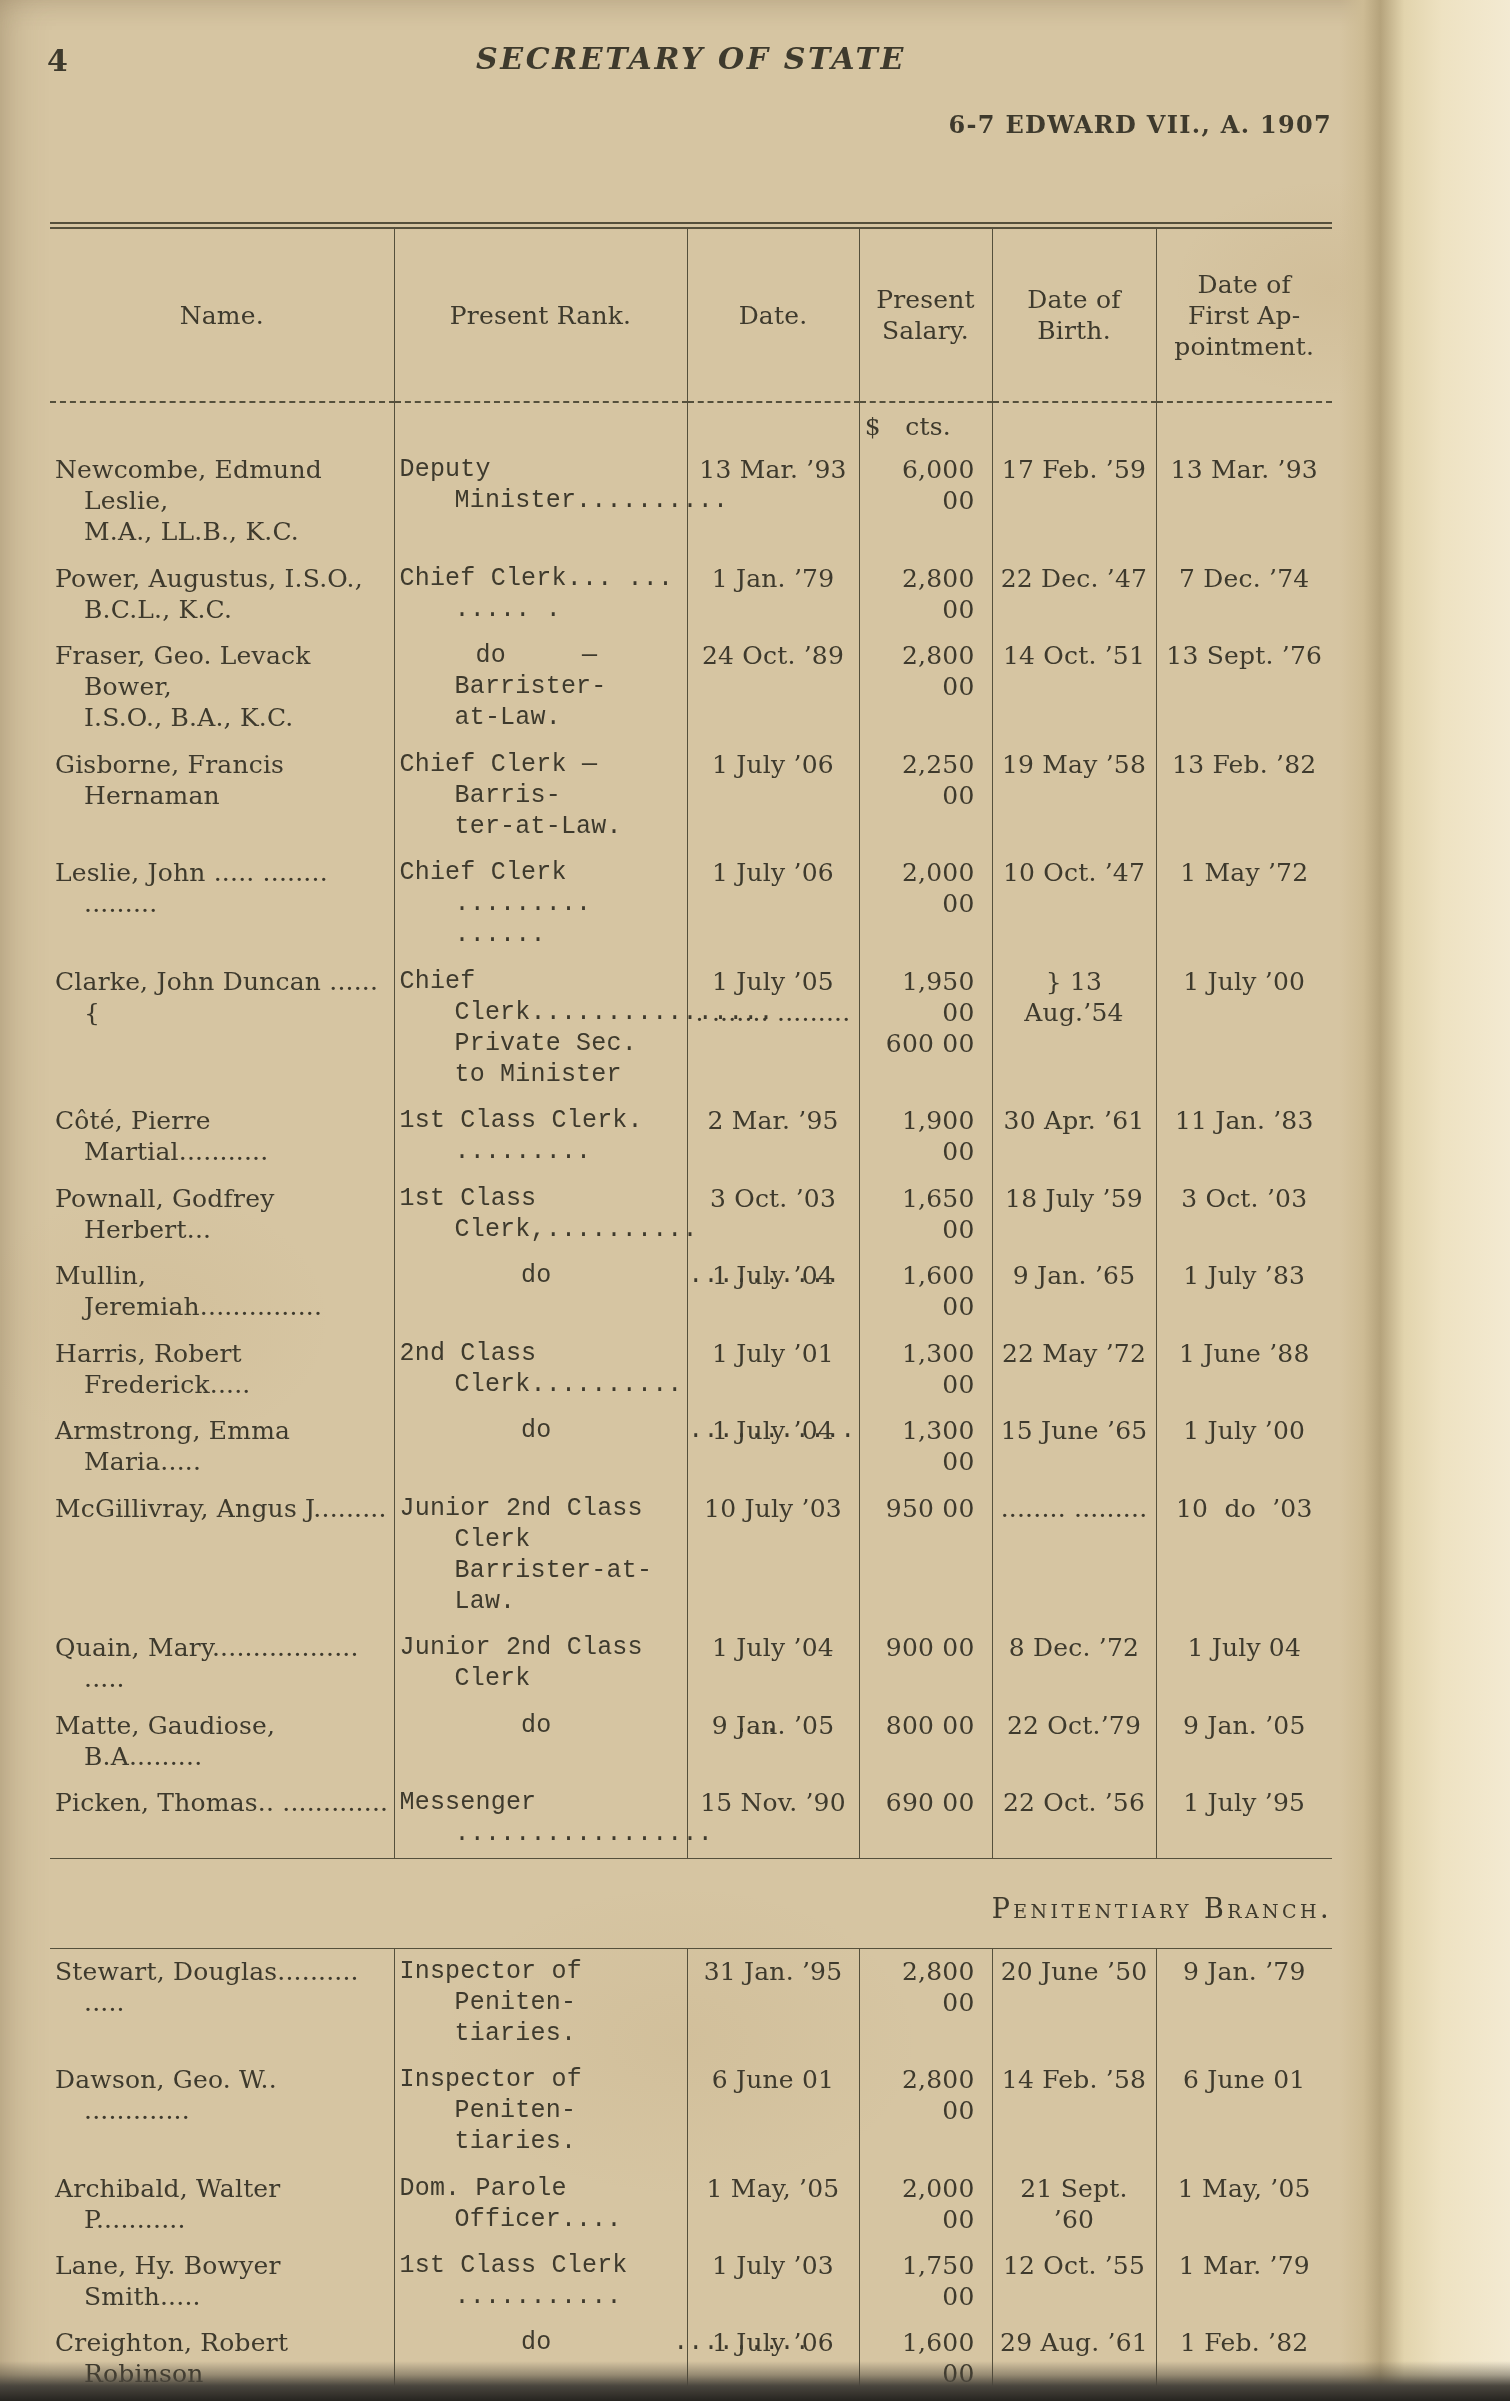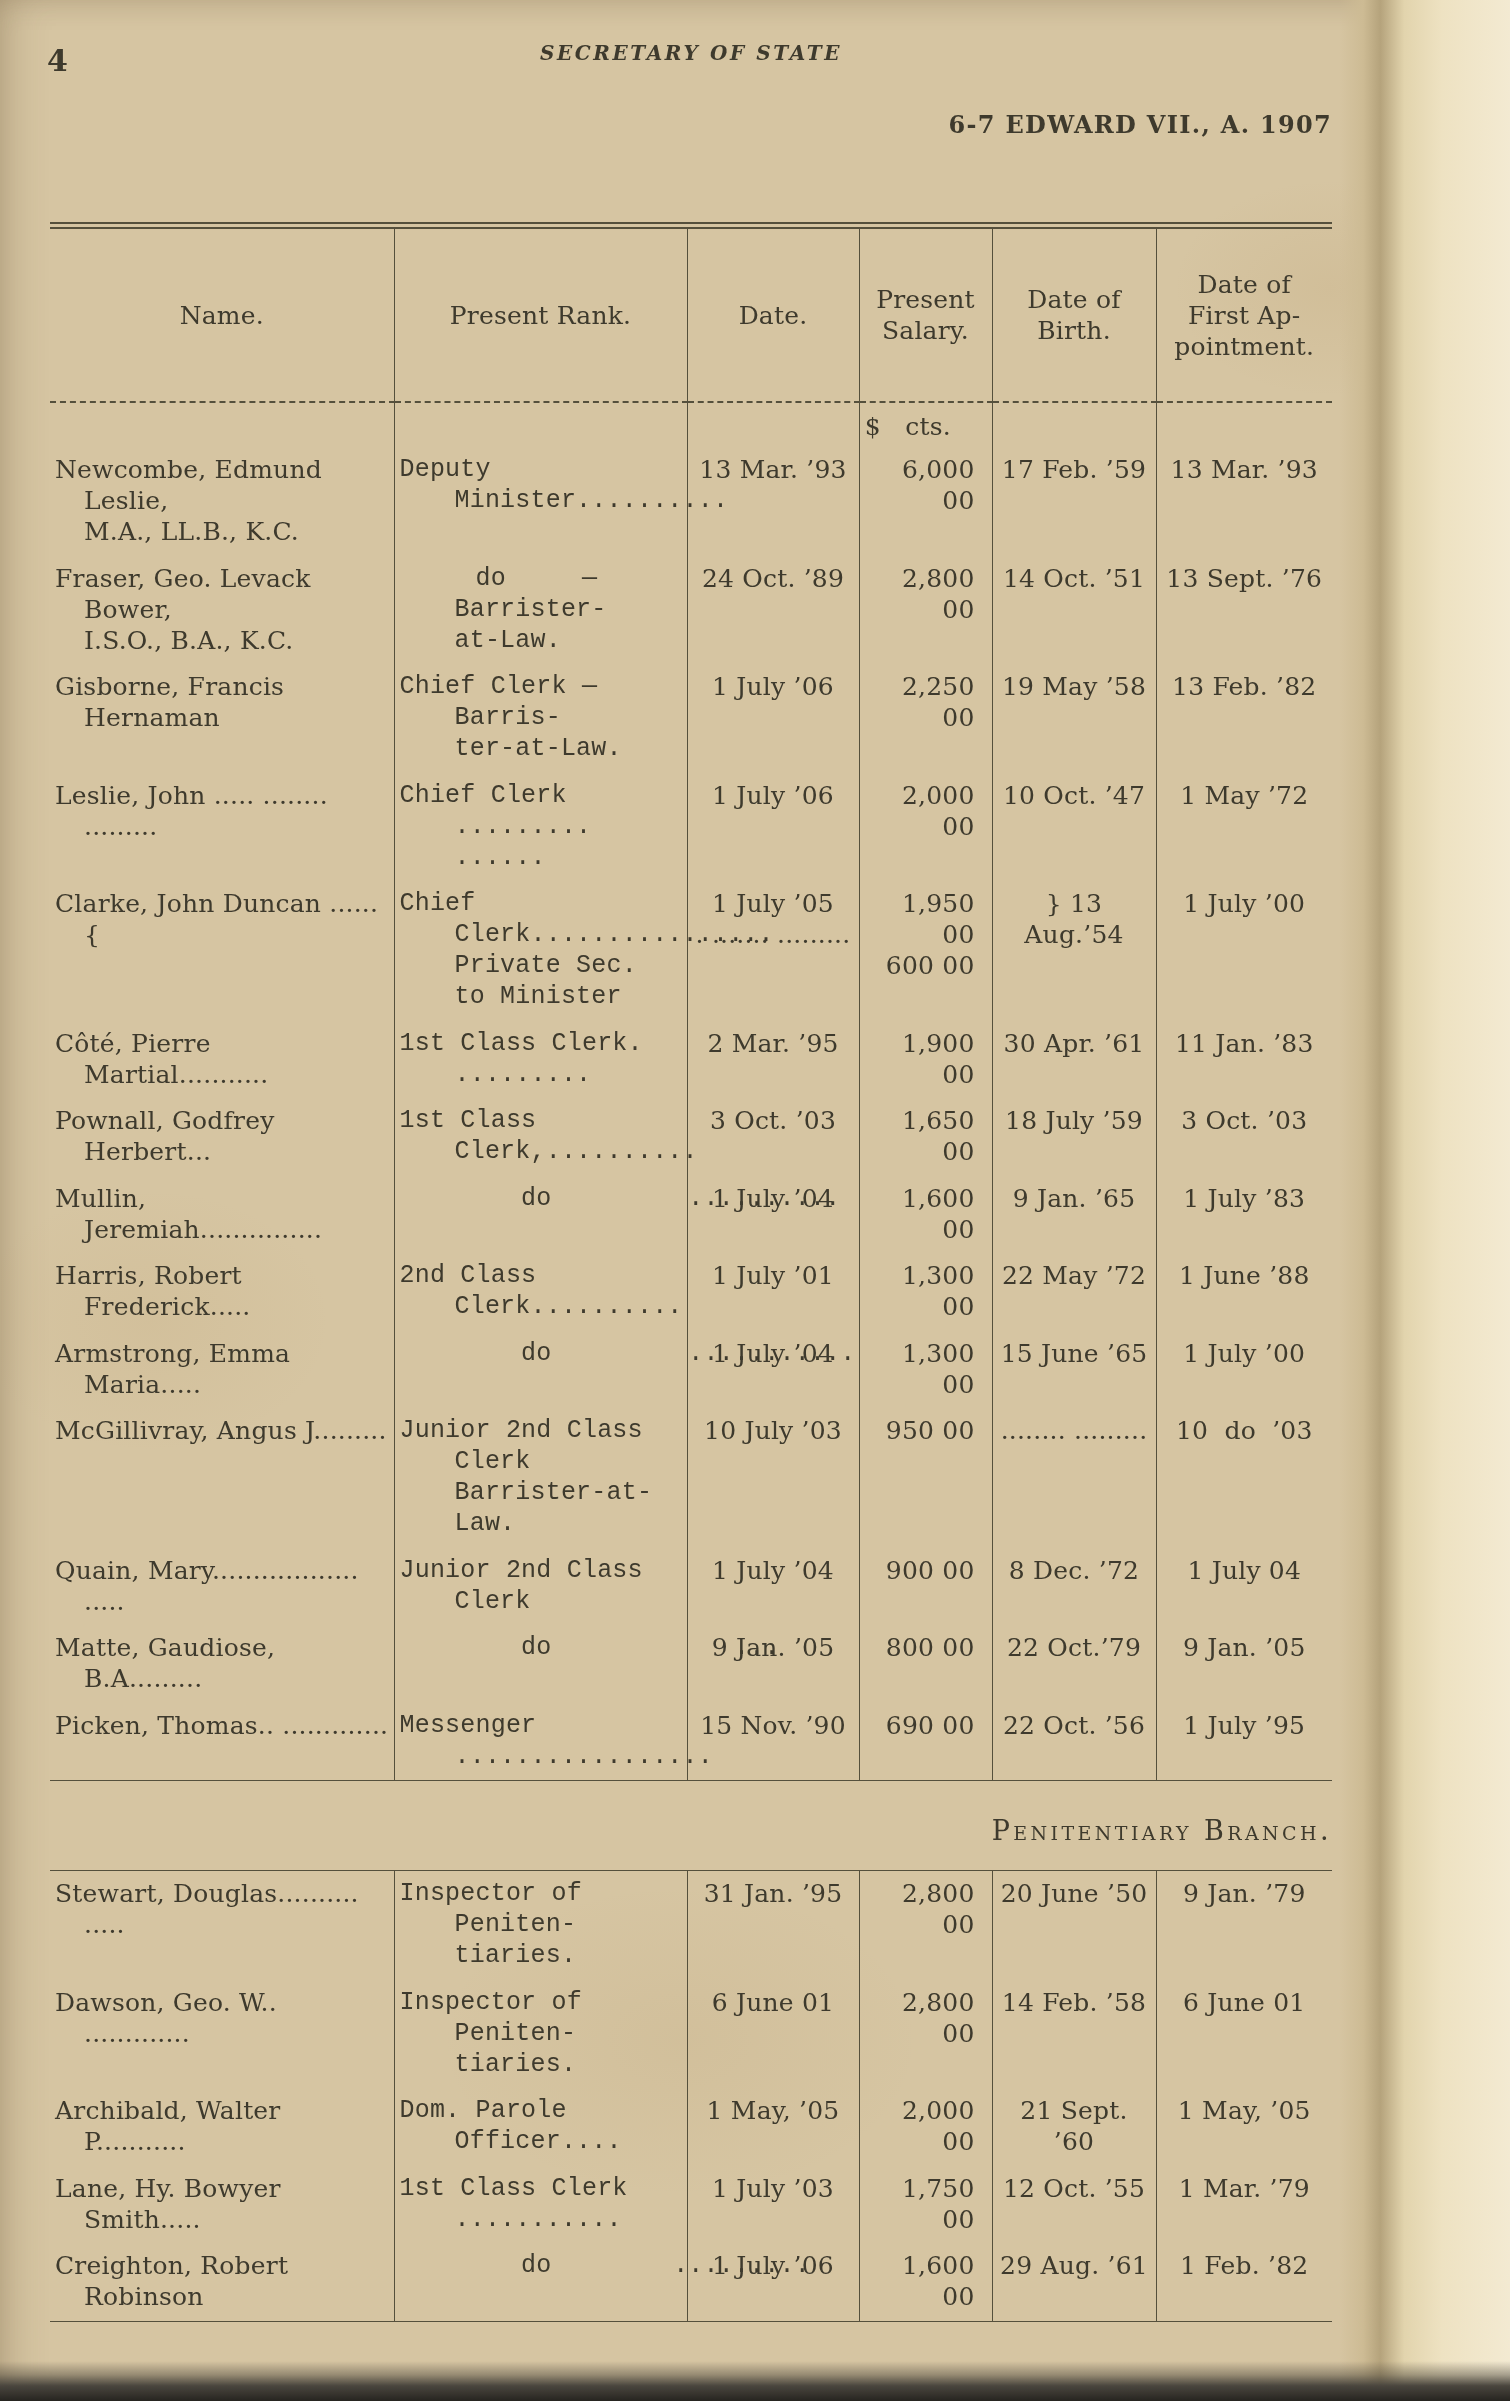--- a/index.html
+++ b/index.html
@@ -29,21 +29,21 @@
     position:absolute;bottom:0;left:0;width:100%;height:40px;z-index:3;
     background:linear-gradient(180deg,
       rgba(70,65,55,0) 0%, rgba(70,65,55,0.45) 35%, #4a463e 62%, #262420 100%);
   }
   .page-number{
     position:absolute;left:47px;top:43px;
     font-size:30px;font-weight:bold;letter-spacing:0.9px;
   }
   .running-title{
     position:absolute;left:50px;top:41px;width:1282px;text-align:center;
-    font-style:italic;font-weight:bold;font-size:20px;letter-spacing:2.6px;
+    font-style:italic;font-weight:bold;font-size:30px;letter-spacing:2.6px;
   }
   .edition-line{
     position:absolute;left:50px;top:110px;width:1282px;text-align:right;
     font-weight:bold;font-size:24px;letter-spacing:1.3px;
   }
   .dept-title{
     position:absolute;left:50px;top:169px;width:1282px;text-align:center;
     font-size:26px;letter-spacing:2.6px;
   }
   .content{position:absolute;left:50px;top:222px;width:1282px;z-index:1;}
@@ -124,20 +124,29 @@
           <tr>
             <td class="name">Newcombe, Edmund Leslie,
 M.A., LL.B., K.C.</td>
             <td class="rank">Deputy Minister..........</td>
             <td class="date">13 Mar. ’93</td>
             <td class="salary">6,000 00</td>
             <td class="birth">17 Feb. ’59</td>
             <td class="first">13 Mar. ’93</td>
           </tr>
 
+          <tr>
+            <td class="name">Power, Augustus, I.S.O.,
+B.C.L., K.C.</td>
+            <td class="rank">Chief Clerk... ... ..... .</td>
+            <td class="date">1 Jan. ’79</td>
+            <td class="salary">2,800 00</td>
+            <td class="birth">22 Dec. ’47</td>
+            <td class="first">7 Dec. ’74</td>
+          </tr>
 
           <tr>
             <td class="name">Fraser, Geo. Levack Bower,
 I.S.O., B.A., K.C.</td>
             <td class="rank">&nbsp;&nbsp;&nbsp;&nbsp;&nbsp;do&nbsp;&nbsp;&nbsp;&nbsp;&nbsp;—Barrister-
 at-Law.</td>
             <td class="date">24 Oct. ’89</td>
             <td class="salary">2,800 00</td>
             <td class="birth">14 Oct. ’51</td>
             <td class="first">13 Sept. ’76</td>

